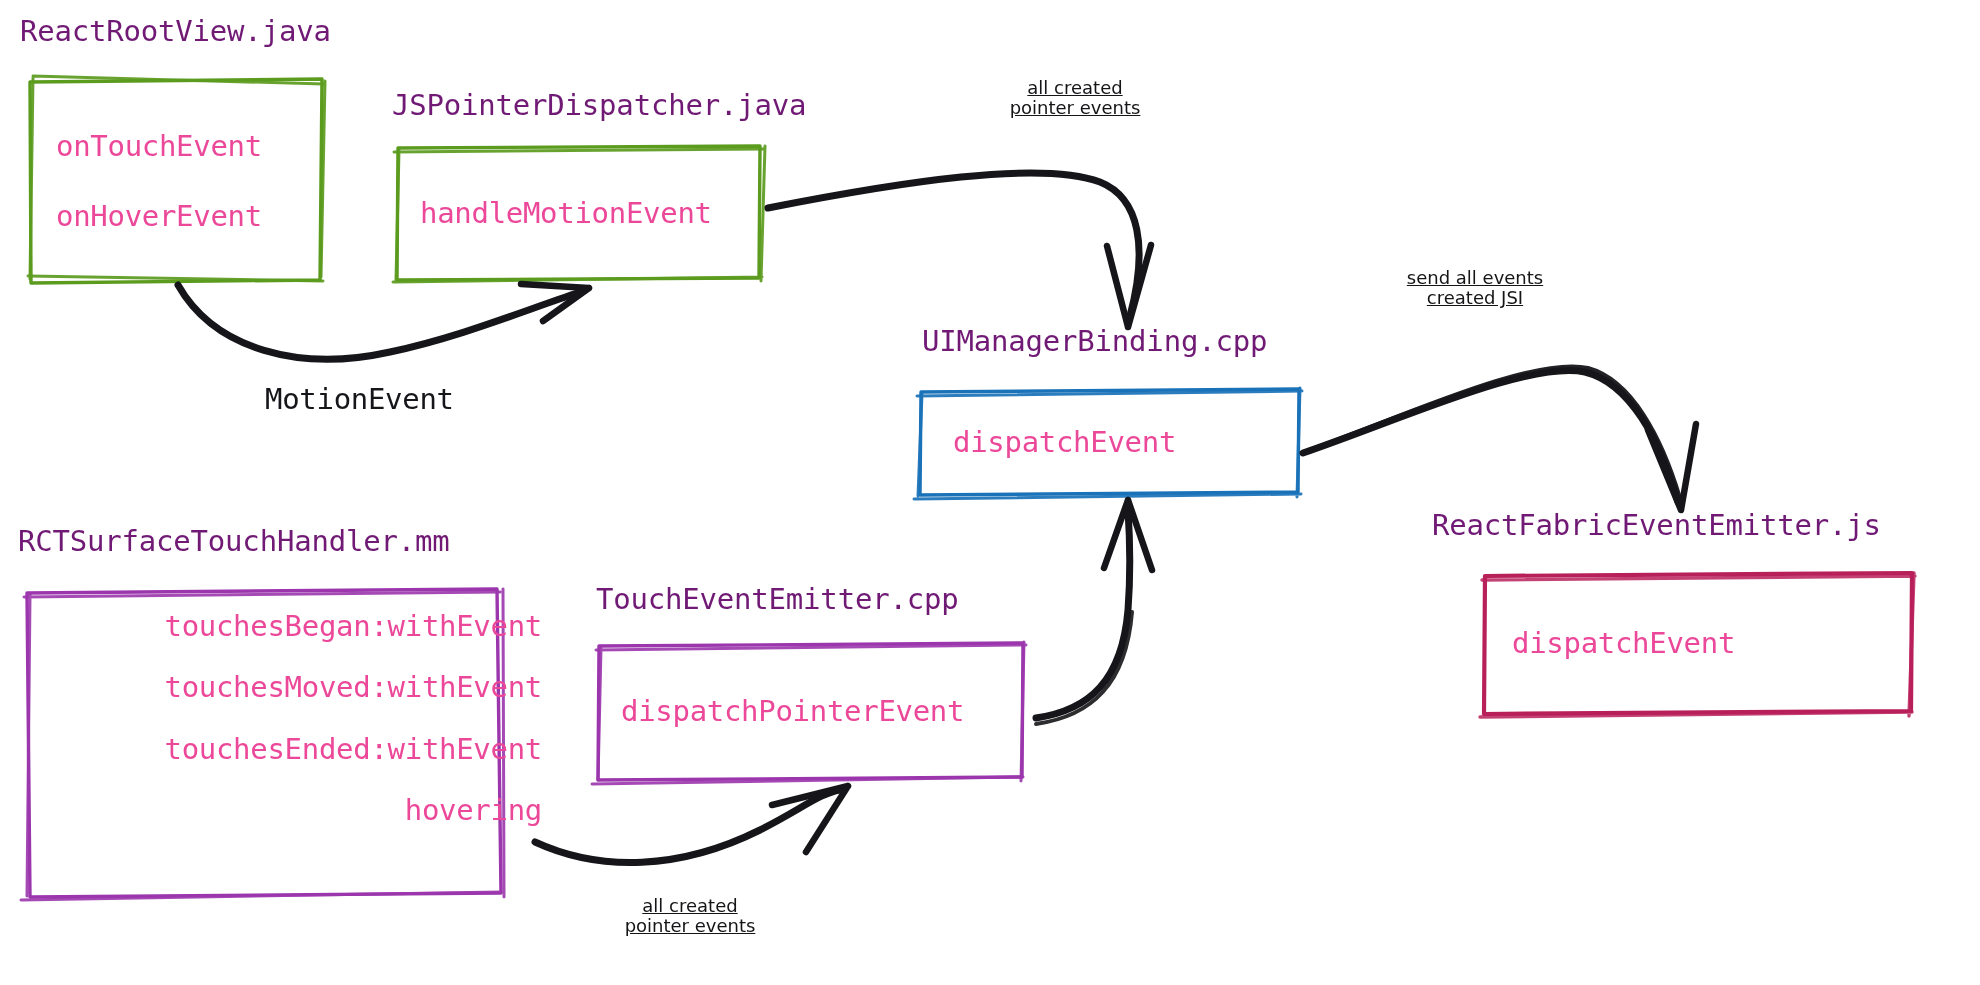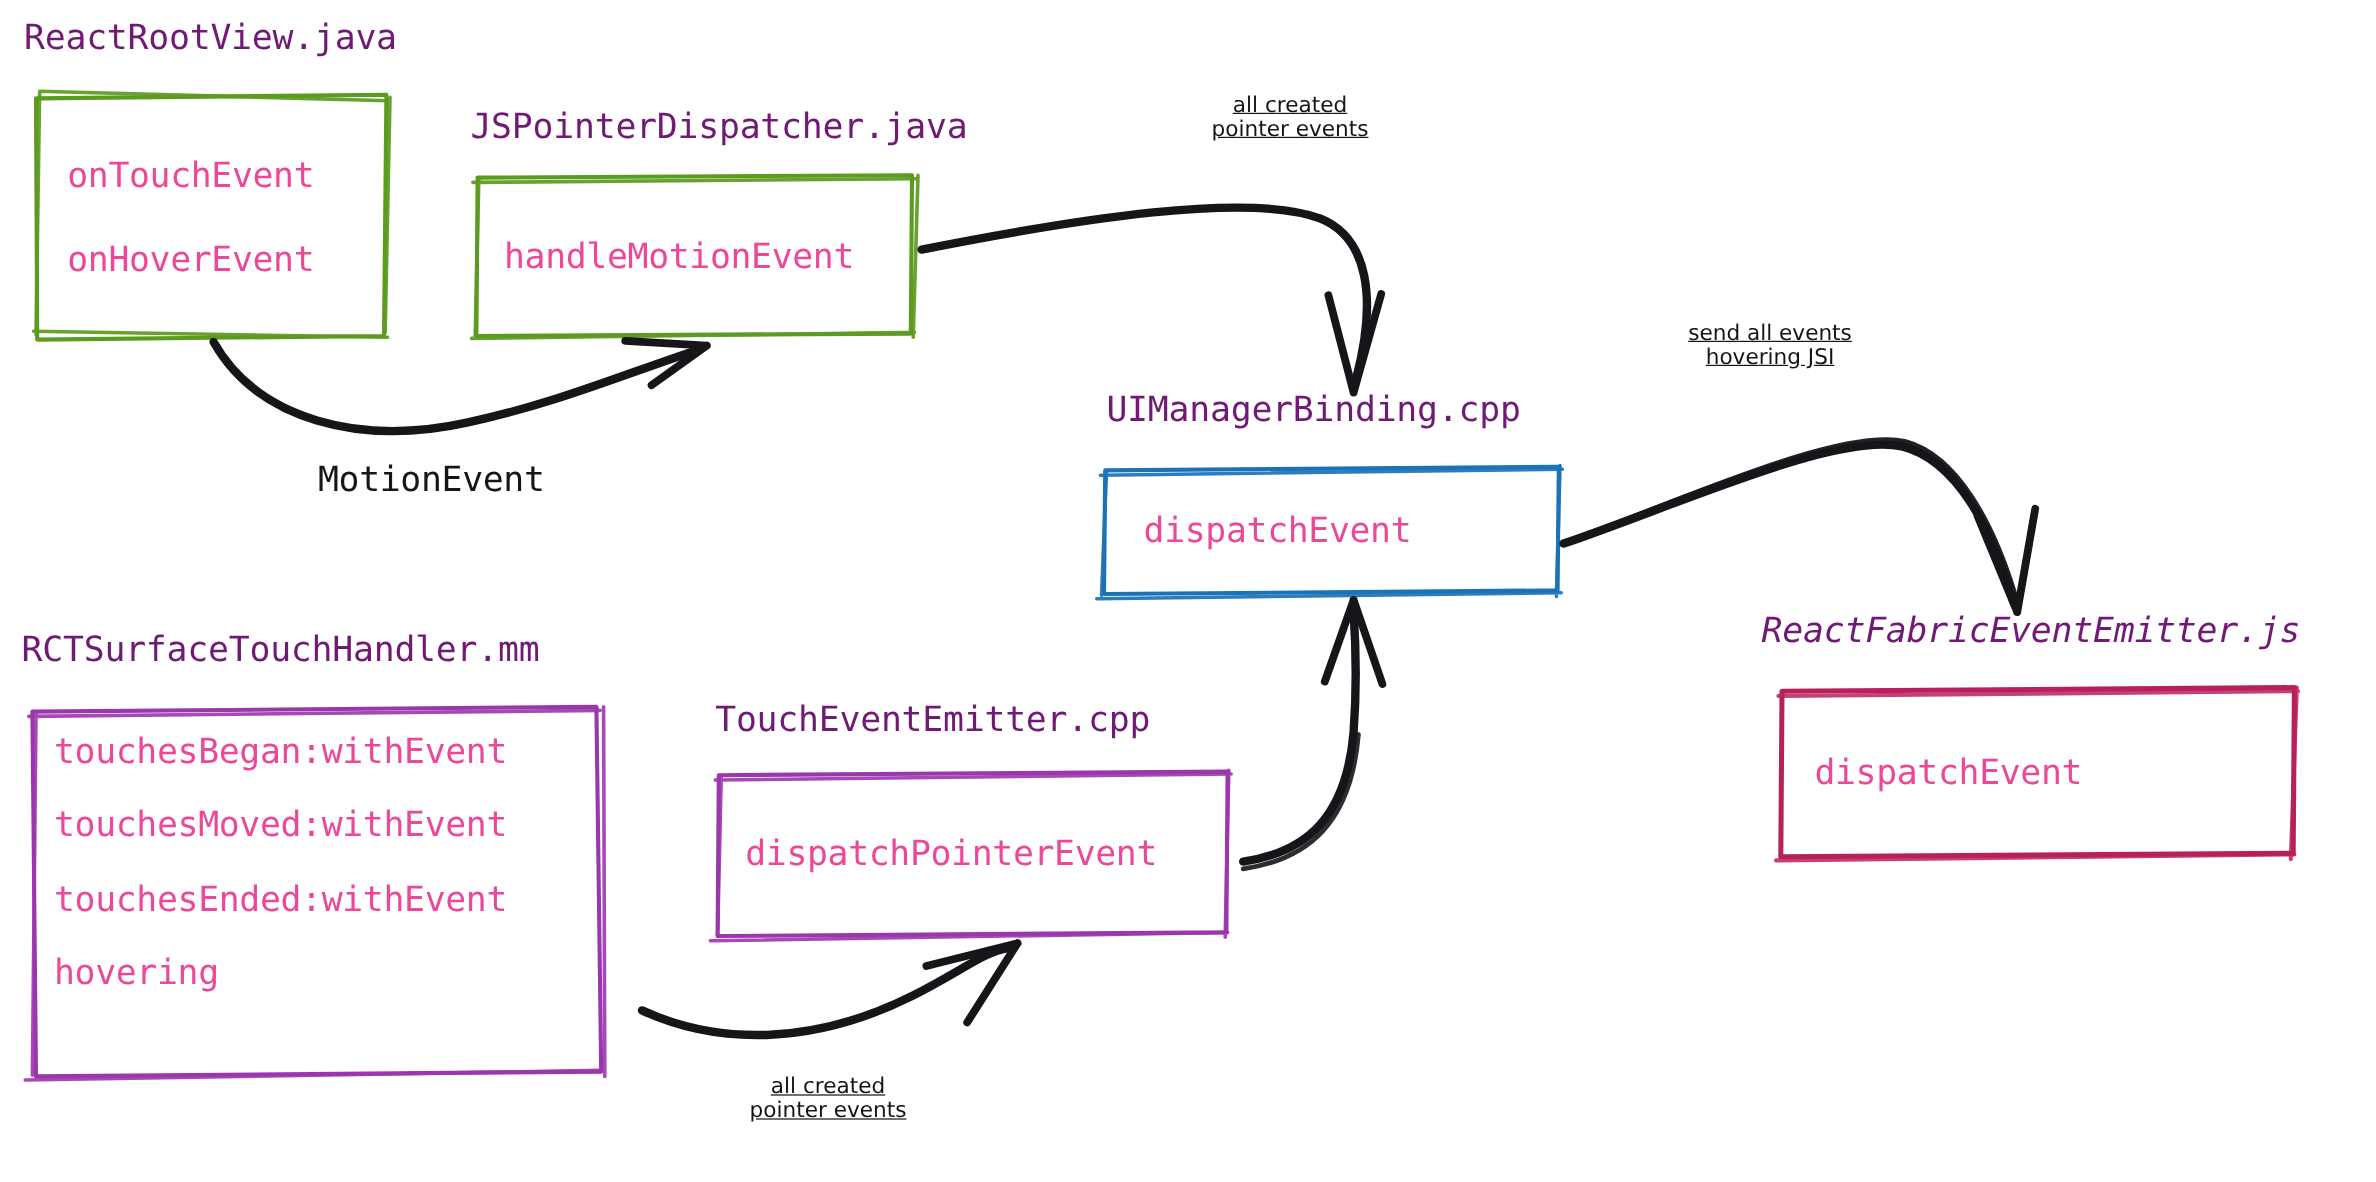--- a/index.html
+++ b/index.html
@@ -146,42 +146,42 @@
   <div class="node-title" style="left:392px; top:76px;margin-top:12px;">JSPointerDispatcher.java</div>
   <div class="node-box" style="left:398px; top:146px; width:363px; height:134px; padding-left:22px;">
     <div class="node-item">handleMotionEvent</div>
   </div>
 
   <div class="node-title" style="left:922px; top:324px;">UIManagerBinding.cpp</div>
   <div class="node-box" style="left:921px; top:389px; width:378px; height:106px; padding-left:32px;">
     <div class="node-item">dispatchEvent</div>
   </div>
 
-  <div class="node-title" style="left:1468px; top:508px;font-style:italic;">ReactFabricEventEmitter.js</div>
+  <div class="node-title" style="left:1432px; top:508px;">ReactFabricEventEmitter.js</div>
   <div class="node-box" style="left:1485px; top:573px; width:427px; height:141px; padding-left:27px;">
     <div class="node-item">dispatchEvent</div>
   </div>
 
   <div class="node-title" style="left:18px; top:524px;">RCTSurfaceTouchHandler.mm</div>
-  <div class="node-box" style="left:27px; top:589px; width:515px; height:308px; padding-left:18px; justify-content:flex-start; padding-top:22px;">
+  <div class="node-box" style="left:27px; top:589px; width:515px; height:308px; padding-left:18px; justify-content:flex-start; padding-top:22px;align-items:flex-end;">
     <div class="node-item" style="margin-bottom:31px;">touchesBegan:withEvent</div>
     <div class="node-item" style="margin-bottom:31px;">touchesMoved:withEvent</div>
     <div class="node-item" style="margin-bottom:31px;">touchesEnded:withEvent</div>
     <div class="node-item">hovering</div>
   </div>
 
   <div class="node-title" style="left:596px; top:582px;">TouchEventEmitter.cpp</div>
   <div class="node-box" style="left:599px; top:643px; width:424px; height:137px; padding-left:22px;">
     <div class="node-item">dispatchPointerEvent</div>
   </div>
 
   <div class="mono-edge-label" style="left:265px; top:382px;">MotionEvent</div>
 
   <div class="edge-label" style="left:930px; top:78px; width:290px;">all created
 pointer events</div>
 
   <div class="edge-label" style="left:1330px; top:268px; width:290px;">send all events
-hovering JSI</div>
+created JSI</div>
 
   <div class="edge-label" style="left:545px; top:896px; width:290px;">all created
 pointer events</div>
 
 </div>
 
 </body></html>

